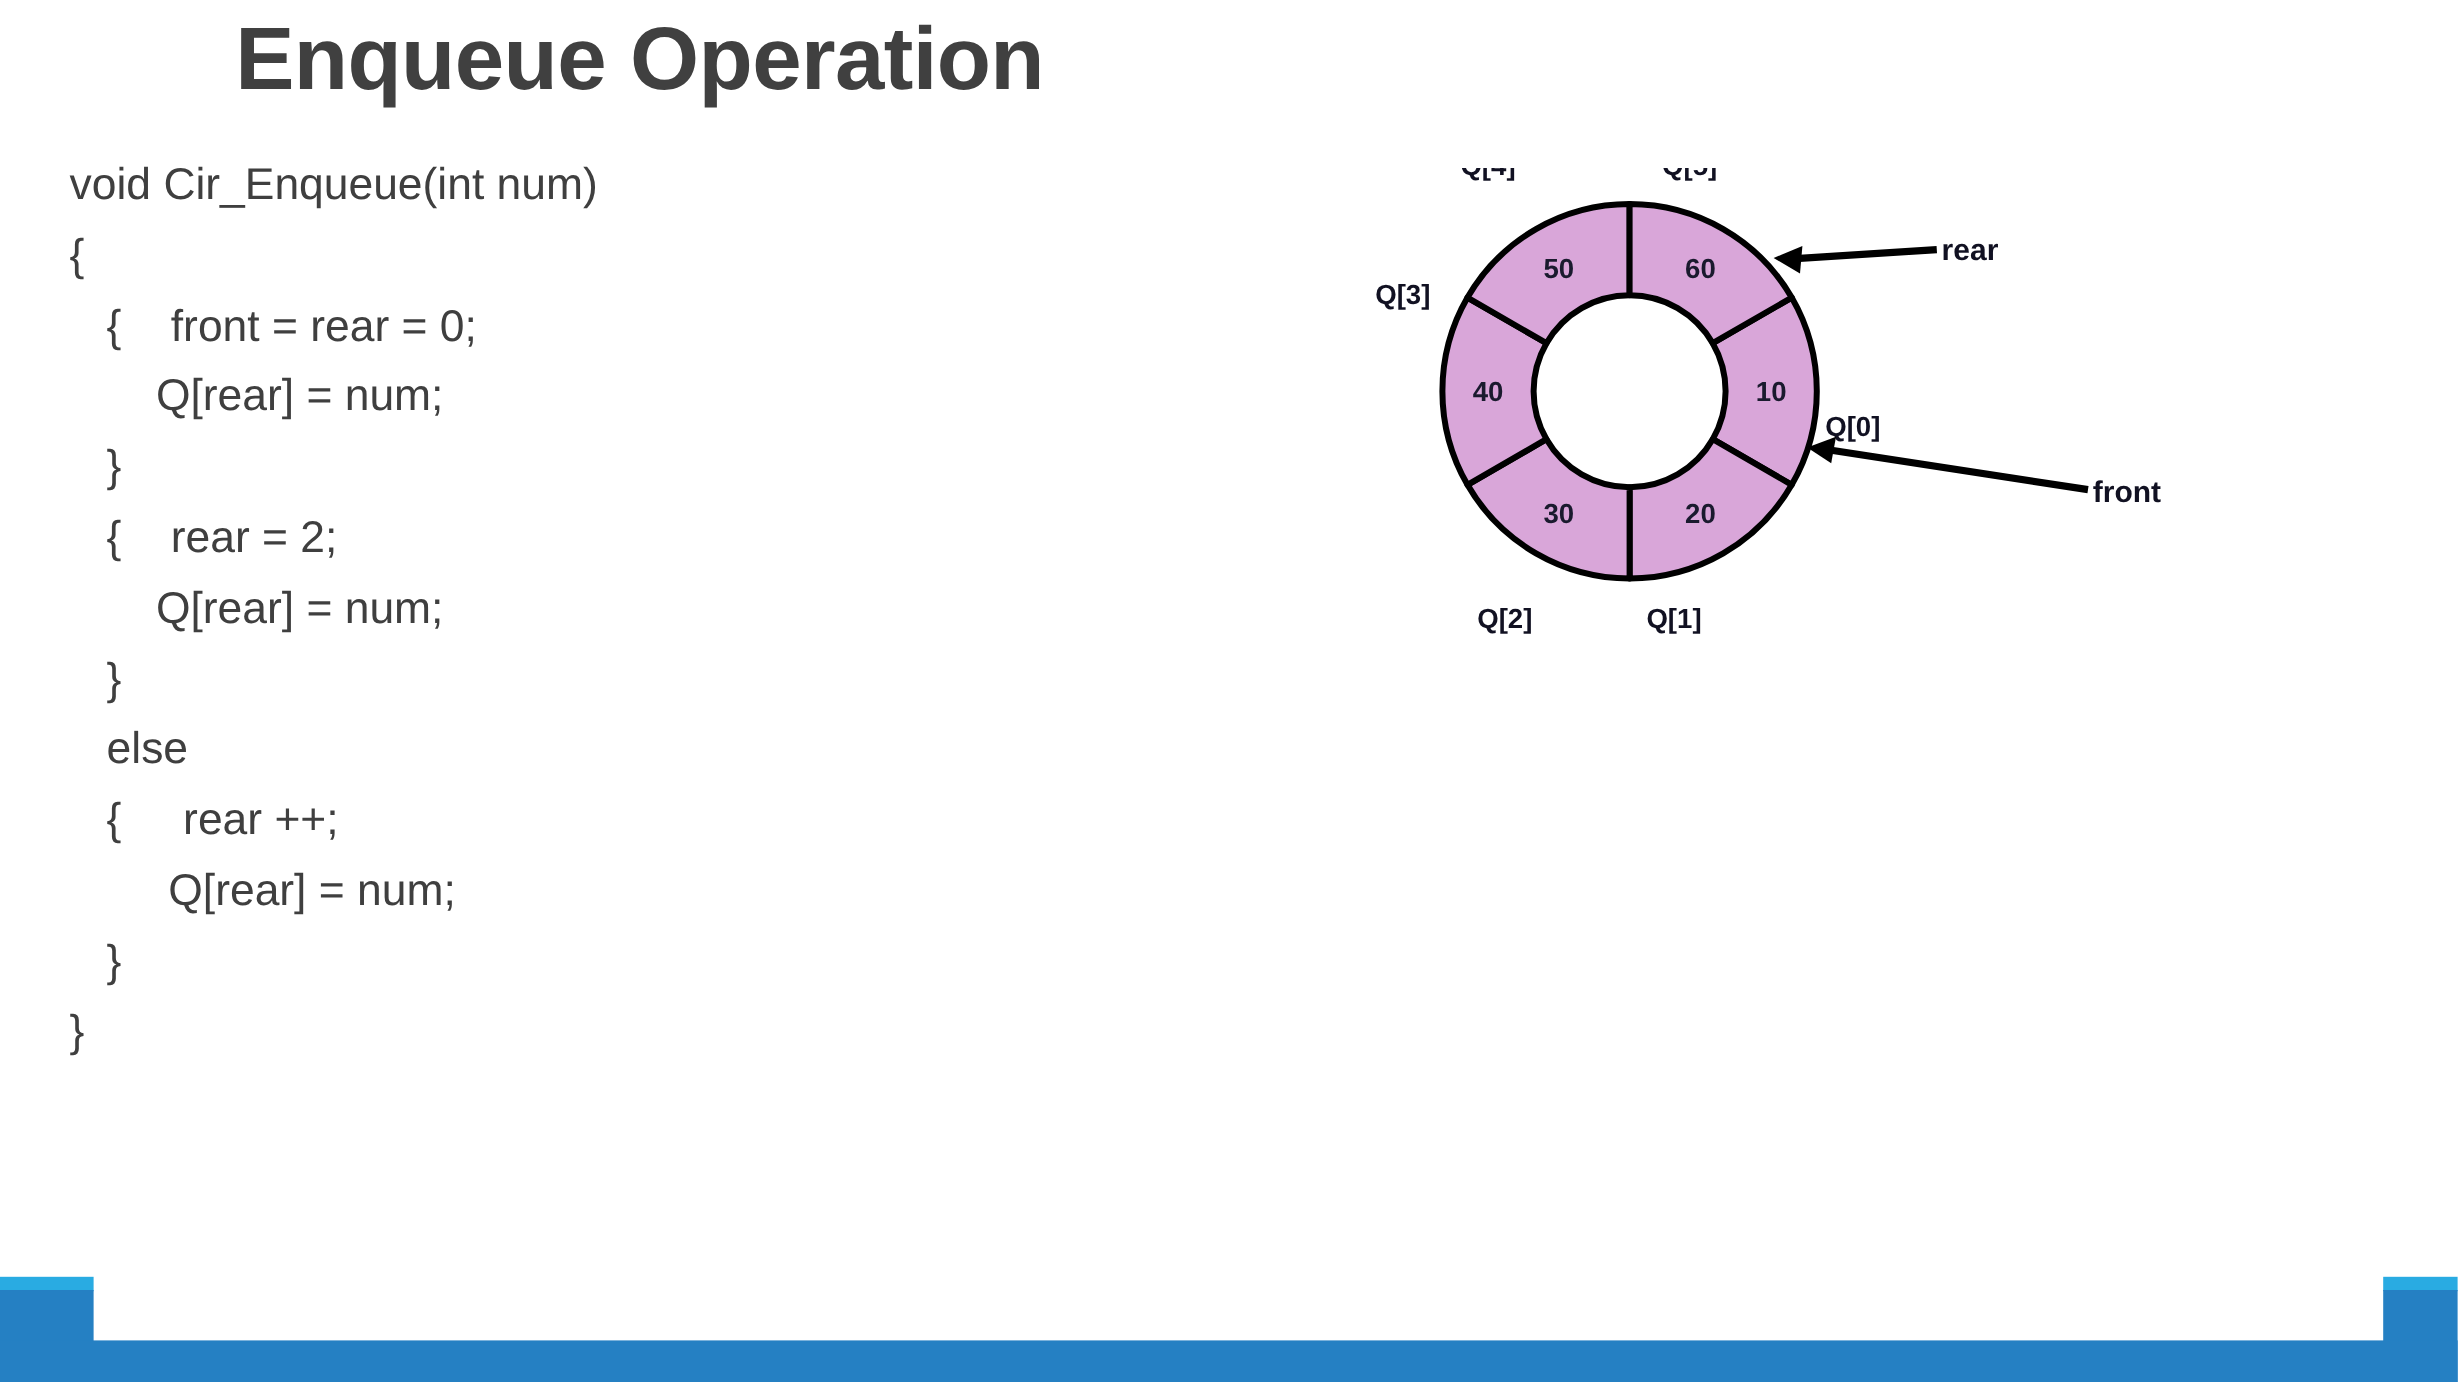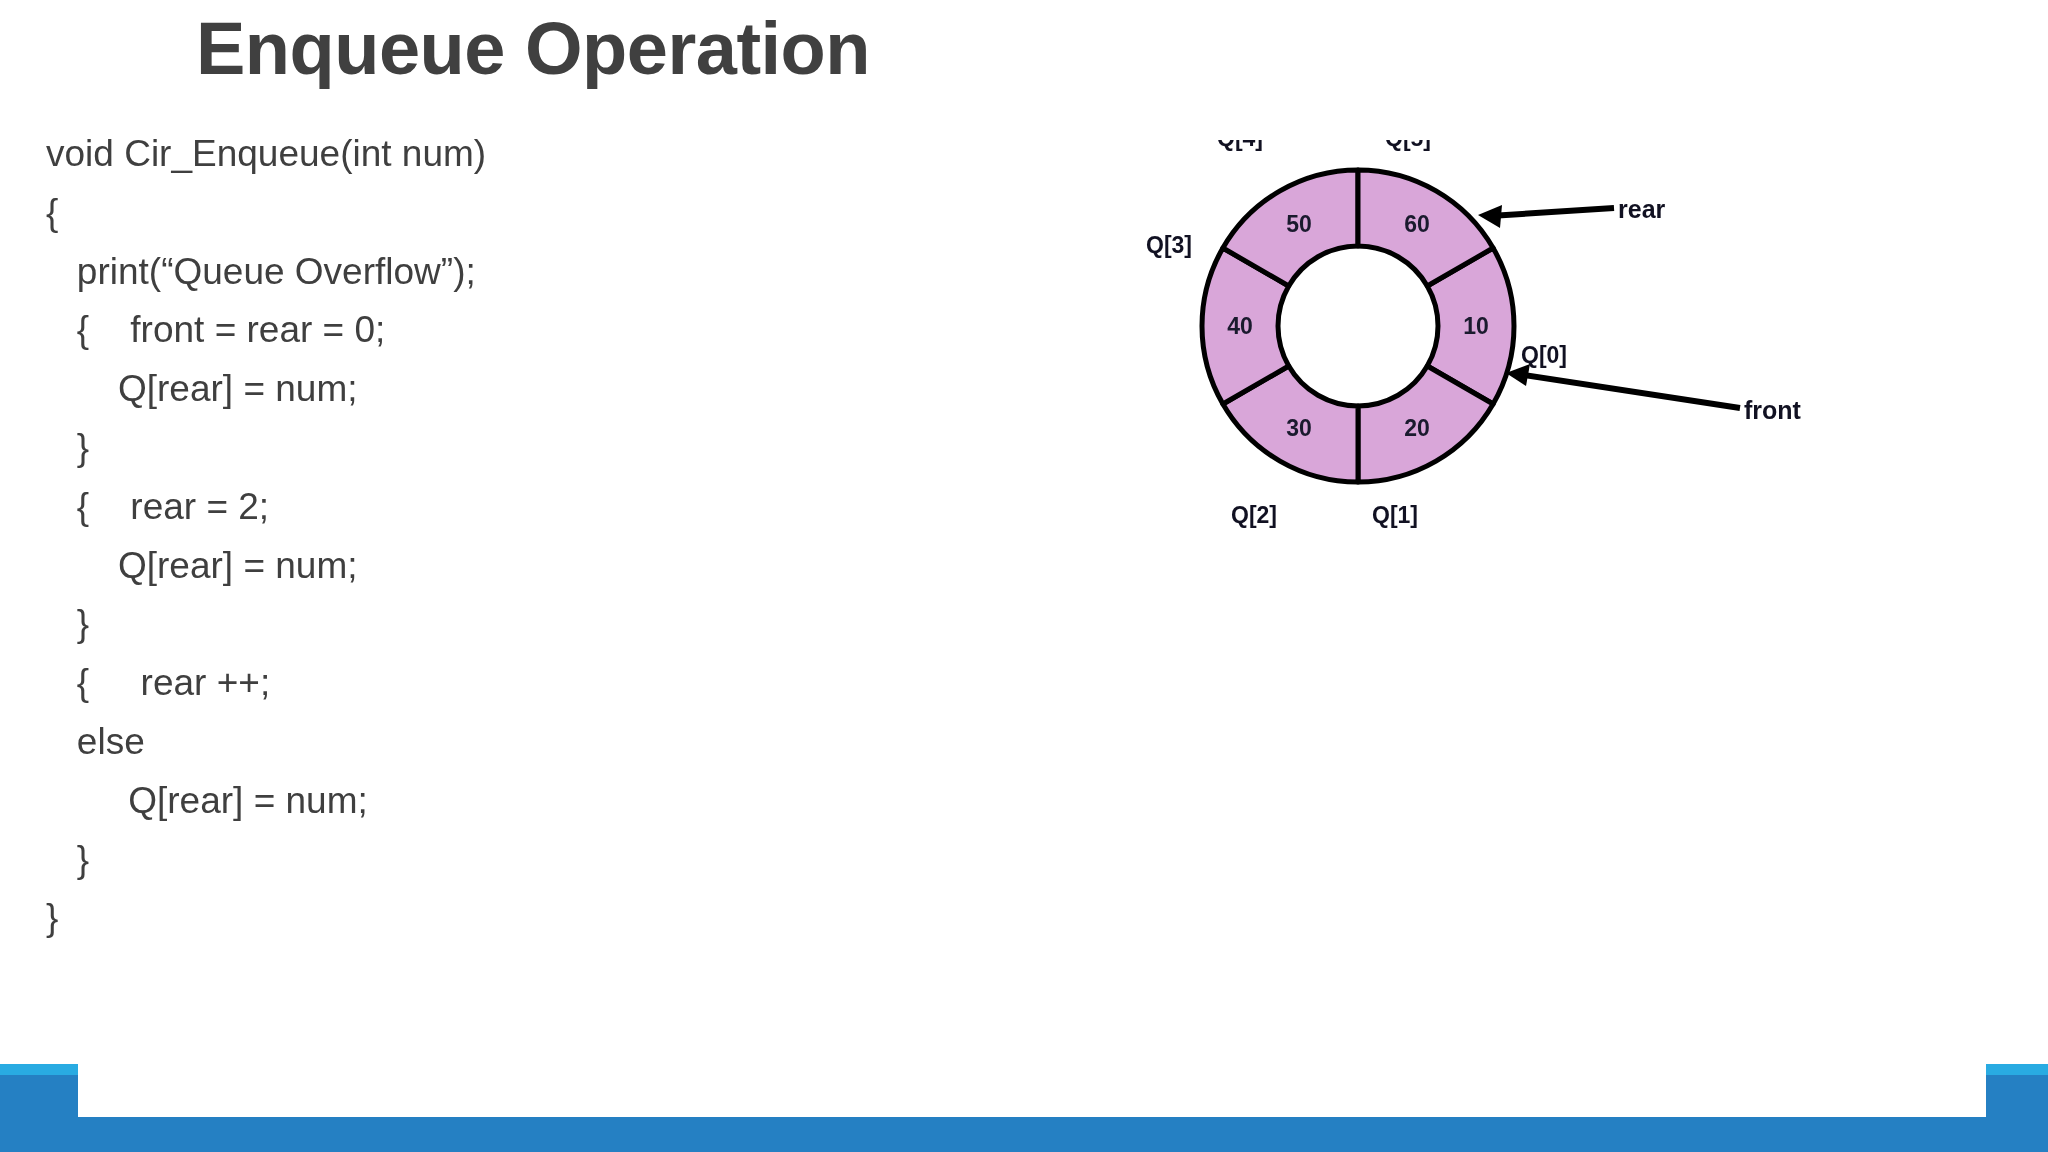--- a/index.html
+++ b/index.html
@@ -24,21 +24,21 @@
     line-height: 1.1;
     font-weight: 700;
     color: #404040;
     letter-spacing: -0.5px;
     white-space: nowrap;
   }
 
   
   .code-block {
     position: absolute;
-    left: 46px;
+    left: 58px;
     top: 125px;
     width: 1060px;
   }
   .code-line {
     font-size: 37px;
     line-height: 58.8px;
     color: #3f3f3f;
     white-space: pre;
     font-weight: 400;
   }
@@ -119,29 +119,28 @@
   .footer-cap.right { left: 1986px; width: 62px; }
 </style>
 </head>
 <body>
 
 <div class="slide-title">Enqueue Operation</div>
 
 <div class="code-block">
   <div class="code-line">void Cir_Enqueue(int num)</div>
   <div class="code-line">{</div>
-  <div class="code-line">   print(“Queue Overflow”);</div>
   <div class="code-line">   {    front = rear = 0;</div>
   <div class="code-line">       Q[rear] = num;</div>
   <div class="code-line">   }</div>
   <div class="code-line">   {    rear = 2;</div>
   <div class="code-line">       Q[rear] = num;</div>
   <div class="code-line">   }</div>
+  <div class="code-line">   else</div>
   <div class="code-line">   {     rear ++;</div>
-  <div class="code-line">   else</div>
   <div class="code-line">        Q[rear] = num;</div>
   <div class="code-line">   }</div>
   <div class="code-line">}</div>
 </div>
 
 <div class="diagram">
   <svg width="800" height="400" viewBox="0 0 800 400">
 
     <g id="ring">
         <path d="M 373.09996299037243 108.00000000000001 A 156 156 0 0 1 373.09996299037243 264 L 307.2820323027551 226 A 80 80 0 0 0 307.2820323027551 146 Z" class="ring-seg"></path>

